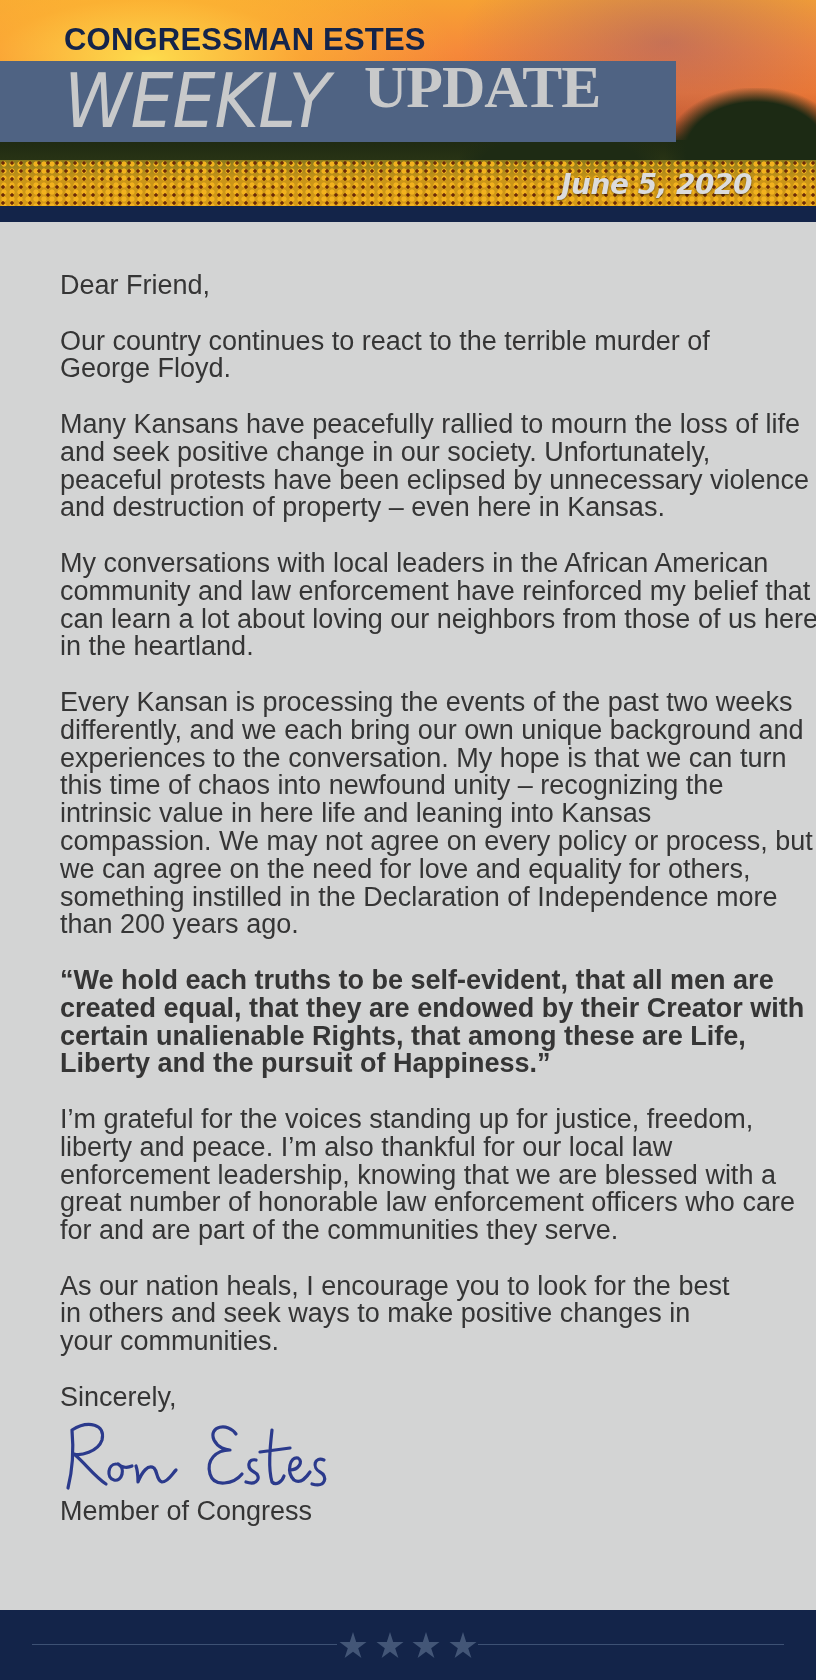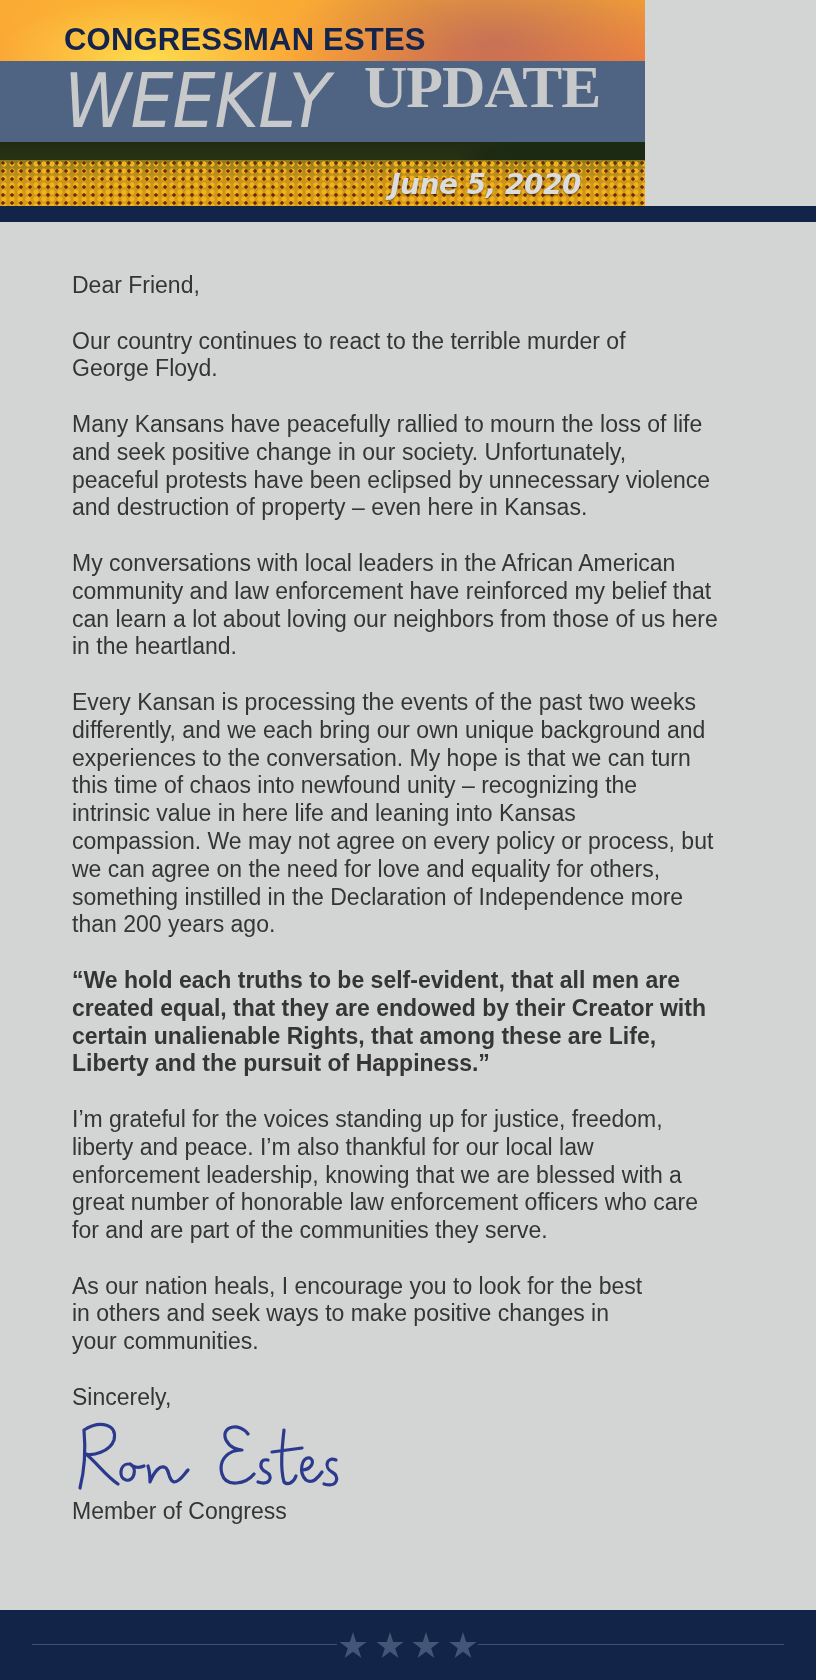--- a/index.html
+++ b/index.html
@@ -1,20 +1,20 @@
 <!DOCTYPE html>
 <html><head>
 <meta charset="utf-8">
 <style>
   * { box-sizing: border-box; margin: 0; padding: 0; }
   html, body { width: 816px; height: 1680px; overflow: hidden; background: #d3d4d4; }
   body { font-family: "Liberation Sans", "DejaVu Sans", sans-serif; color: #353535; position: relative; }
 
   
-  .hero { position: absolute; left: 0; top: 0; width: 645px; height: 206px; overflow: hidden;
+  .hero { position: absolute; left: 0; top: 0; width: 816px; height: 206px; overflow: hidden;
     background: linear-gradient(180deg, #f7a233 0%, #f6893a 25%, #ef7a32 45%, #d2602a 58%, #a44a22 64%, #2a2f14 70%, #3a3a12 74%, #9a7812 80%, #c99a18 88%, #b07e12 100%); }
   .sky-glow { position: absolute; left: -60px; top: -40px; width: 520px; height: 220px;
     background: radial-gradient(ellipse at 40% 45%, rgba(255,235,80,0.85) 0%, rgba(255,190,50,0.55) 35%, rgba(255,140,40,0) 70%); }
   .sky-purple { position: absolute; right: -60px; top: -30px; width: 420px; height: 180px;
     background: radial-gradient(ellipse at 50% 40%, rgba(140,80,120,0.45) 0%, rgba(140,80,120,0) 70%); }
   .treeline { position: absolute; left: 0; top: 140px; width: 816px; height: 30px;
     background: linear-gradient(180deg, #1f2a12 0%, #2c3716 100%); }
   .trees-right { position: absolute; right: 0; top: 88px; width: 150px; height: 90px;
     background: radial-gradient(ellipse at 60% 70%, #1c2a14 0%, #1c2a14 55%, rgba(28,42,20,0) 72%); }
   .trees-mid { position: absolute; left: 460px; top: 130px; width: 200px; height: 45px;
@@ -30,21 +30,21 @@
   .title-box { position: absolute; left: 0; top: 61px; width: 676px; height: 81px; background: #4f6383; }
   .title-weekly { position: absolute; left: 64px; top: 62px; font-size: 74px; font-weight: 400; font-style: italic;
     color: #c8c9ca; letter-spacing: -1px; line-height: 78px; font-family: "DejaVu Sans", sans-serif; transform: scaleX(0.92); transform-origin: left center; font-weight: 200; }
   .title-update { position: absolute; left: 364px; top: 48px; font-size: 60px; font-weight: 700; color: #c8c9ca;
     line-height: 78px; letter-spacing: -1px; font-family: Liberation Serif, serif; }
   .date { position: absolute; right: 64px; top: 168px; font-size: 28px; font-weight: 700; font-style: italic;
     color: #dcdcdc; text-shadow: 0 1px 2px rgba(0,0,0,0.5); font-family: "DejaVu Sans", sans-serif; letter-spacing: -0.5px; }
   .navy-band { position: absolute; left: 0; top: 206px; width: 816px; height: 16px; background: #132449; }
 
   
-  .letter { position: absolute; left: 72px; top: 272px; width: 700px; font-size: 23px; line-height: 27.8px; color: #353535; }
+  .letter { position: absolute; left: 60px; top: 272px; width: 700px; font-size: 27px; line-height: 27.8px; color: #353535; }
   .letter p { margin: 0 0 27.8px 0; white-space: nowrap; }
   .letter .line { display: block; }
   .letter .quote { font-weight: 700; color: #353535; }
   .letter .closing { margin-bottom: 0; }
   .signature { display: block; width: 280px; height: 82px; margin: 0 0 4px -2px; }
   .letter .title-line { margin: 0; }
 
   
   .footer { position: absolute; left: 0; top: 1610px; width: 816px; height: 70px; background: #132449; }
   .rule { position: absolute; top: 34px; height: 1px; background: #3d5174; }

